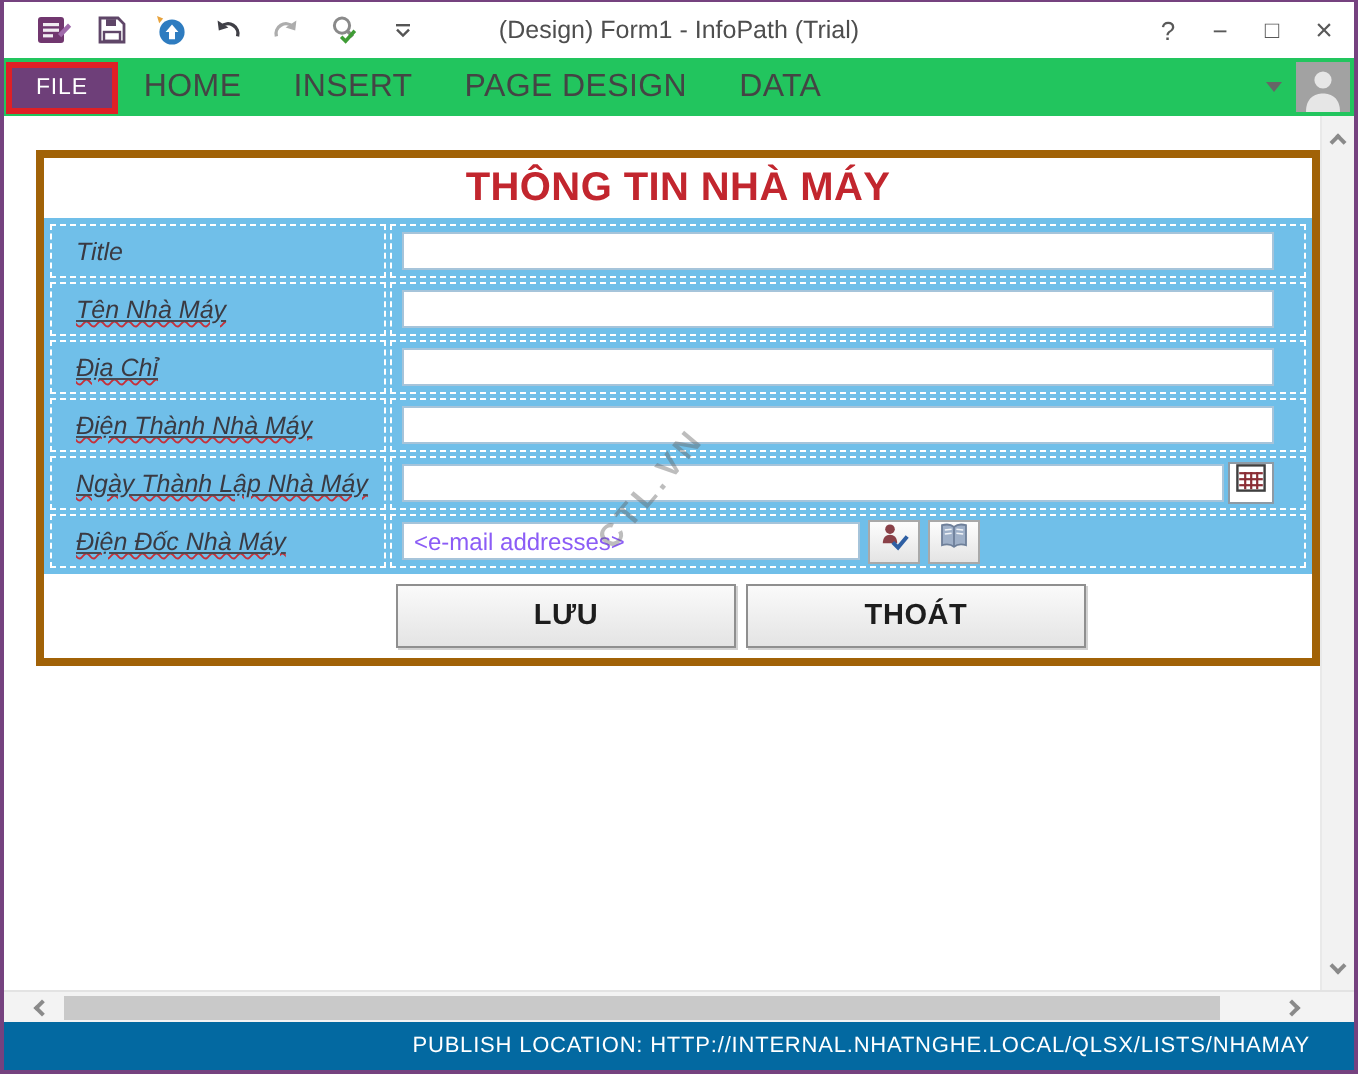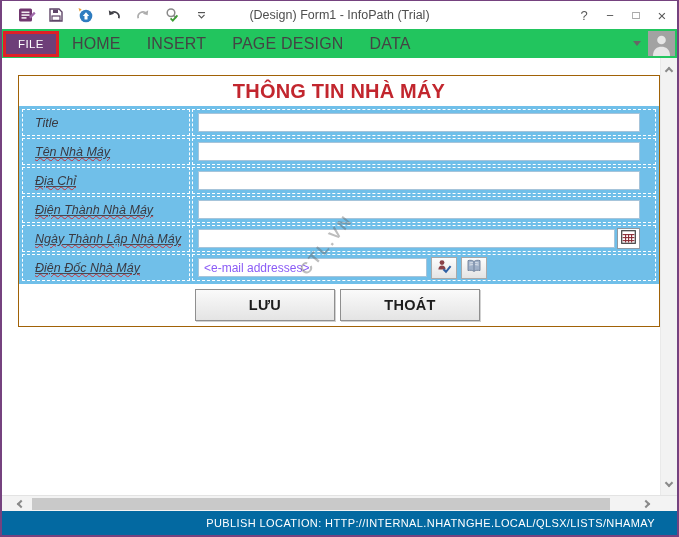--- a/index.html
+++ b/index.html
@@ -26,39 +26,39 @@
   .ribbon-caret { width:0; height:0; border-left:4px solid transparent; border-right:4px solid transparent;
                   border-top:5px solid #666; margin-right:7px; }
   .avatar { width:27px; height:25px; margin-right:2px; }
 
   
   .canvas { flex:1; position:relative; background:#fff; overflow:hidden; }
   .watermark { position:absolute; left:288px; top:178px; transform:rotate(-50deg); color:rgba(98,98,98,.42);
                font-size:16px; letter-spacing:2.5px; font-weight:600; pointer-events:none; }
 
   
-  .form-table { position:absolute; left:16px; top:17px; right:17px; border:1px solid #a16207; background:#fff; }
+  .form-table { position:absolute; left:16px; top:17px; right:17px; border:4px solid #a16207; background:#fff; }
   .thead { height:30px; display:flex; align-items:center; justify-content:center; background:#fff; }
   .form-title { color:#C2262E; font-weight:bold; font-size:20px; letter-spacing:.2px; }
   .fgrid { background:#70BFE9; padding:3px; display:flex; flex-direction:column; gap:2px; }
   .frow { display:flex; gap:2px; height:27px; }
   .fcell { border:1px dashed #FFF;text-align:center; }
   .lblcell { flex:0 0 168px; display:flex; align-items:center; padding-left:12px; }
   .inpcell { flex:1; display:flex; align-items:center; padding:0 15px 0 5px; }
   .lbl { font-style:italic; font-size:12.5px; color:#3A3A42; white-space:nowrap; }
   .wavy { text-decoration:underline; text-decoration-style:wavy; text-decoration-color:#C63039; text-decoration-thickness:1px; }
   .wavy .in { text-decoration:underline; text-decoration-style:solid; text-decoration-color:#4A4A52; }
   .tbox { height:19px; background:#fff; border:1px solid #A6C4DA; flex:1; }
   .tbox.email { flex:0 0 229px; display:flex; align-items:center; padding:0 5px; font-size:12px; color:#8b5cf6; }
   .cal-btn { flex:0 0 23px; height:21px; margin-left:2px; background:#fff; border:1px solid #8E9AA4;
              display:flex; align-items:center; justify-content:center; }
   .email-btn { flex:0 0 26px; height:22px; margin-left:4px; background:linear-gradient(#FDFDFD,#E4E4E4);
                border:1px solid #A9A9A9; display:flex; align-items:center; justify-content:center; }
   .btnrow { background:#fff; height:42px; display:flex; align-items:center; padding-left:176px; gap:5px; }
-  .form-btn { width:140px; height:32px; display:flex; align-items:center; justify-content:center;
+  .form-btn { width:170px; height:32px; display:flex; align-items:center; justify-content:center;
               background:linear-gradient(#FAFAFA,#E4E4E4); border:1px solid #8F8F8F;
               box-shadow:1px 1px 0 rgba(0,0,0,.18); font-weight:bold; font-size:14.5px; color:#1D1D1D; letter-spacing:.3px; }
 
   
   .vscroll { position:absolute; top:0; right:0; bottom:0; width:17px; background:#F2F2F2; border-left:1px solid #E9E9E9; }
   .vbtn { position:absolute; left:0; width:100%; height:18px; display:flex; align-items:center; justify-content:center; }
   .vbtn.up { top:2px; } .vbtn.down { bottom:2px; }
   .chev { width:6px; height:6px; border-left:2px solid #8A8A8A; border-bottom:2px solid #8A8A8A; }
   .chev.up { transform:rotate(135deg); margin-top:3px; }
   .chev.down { transform:rotate(-45deg); margin-bottom:3px; }

